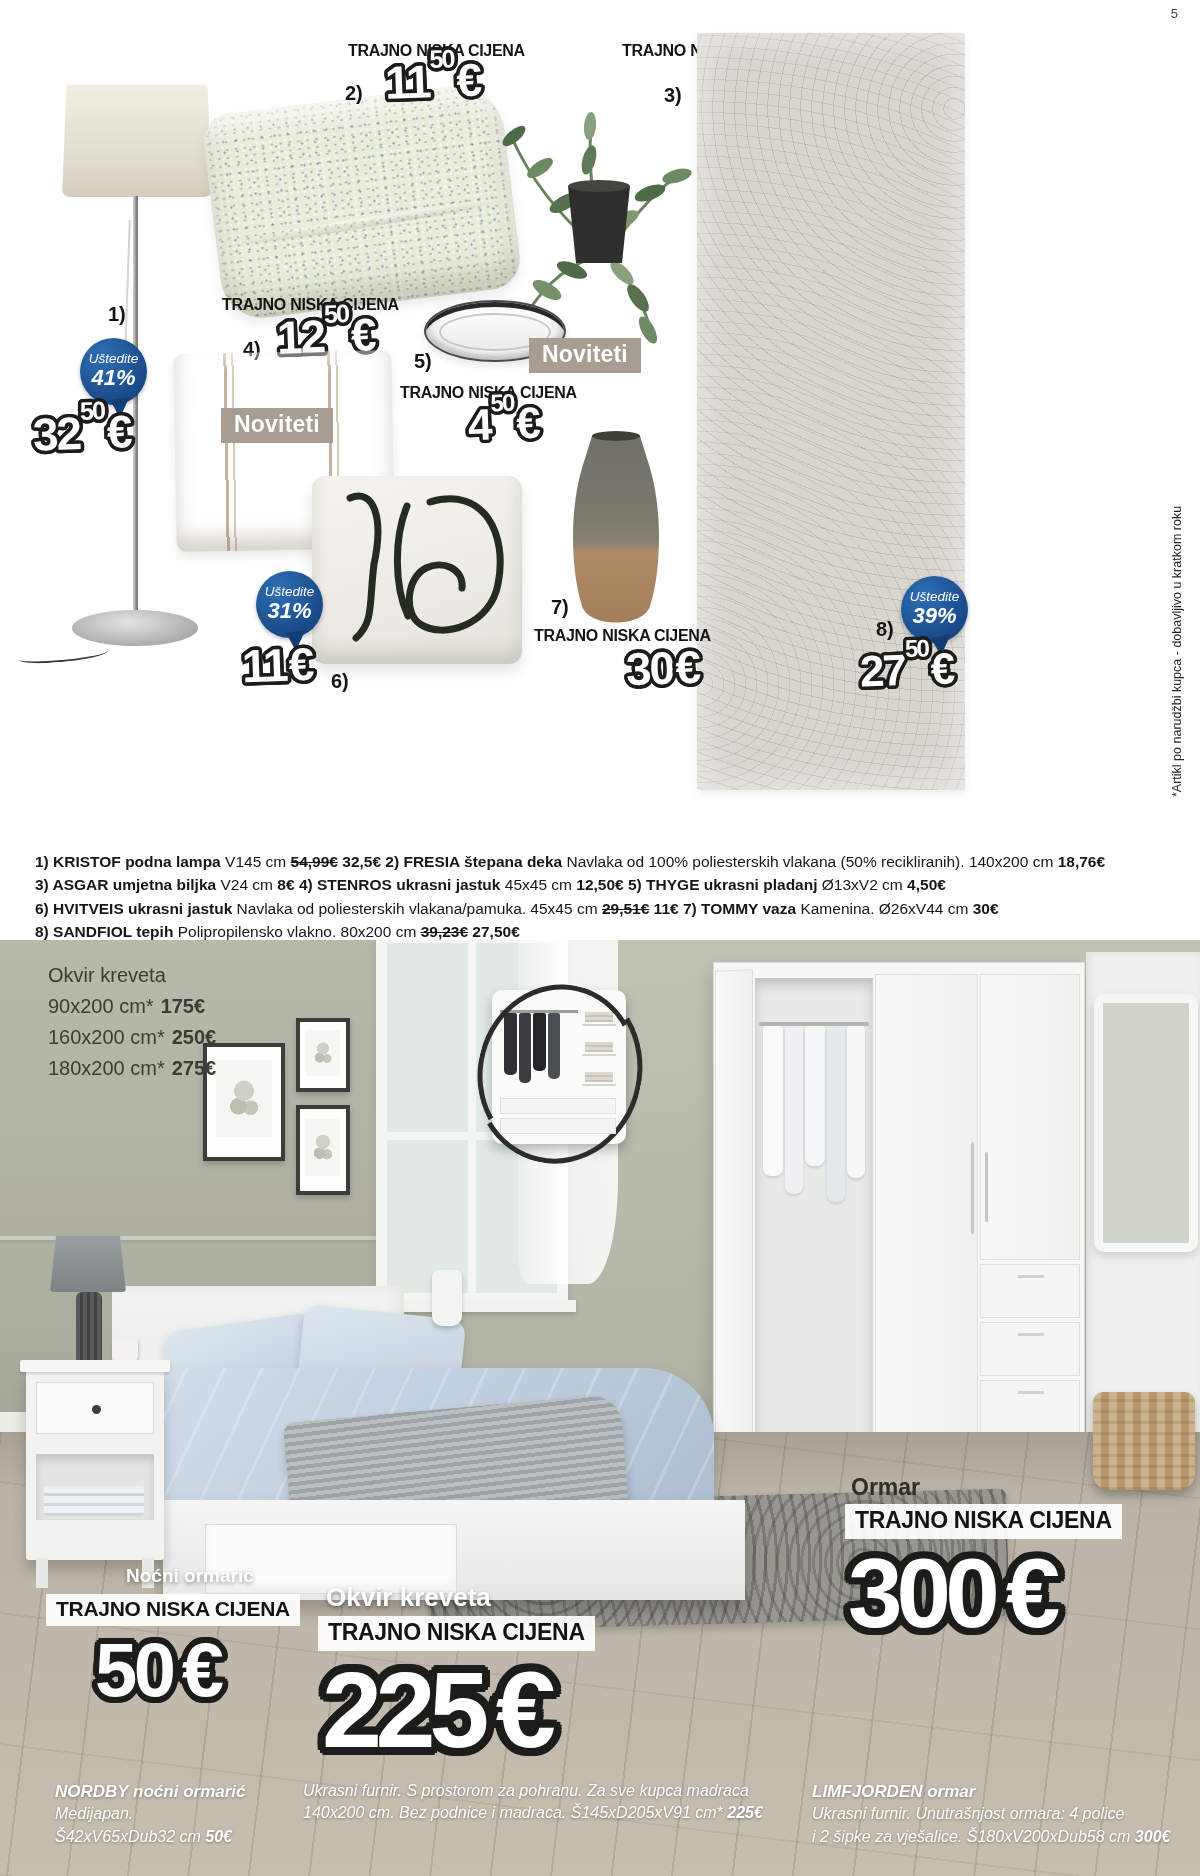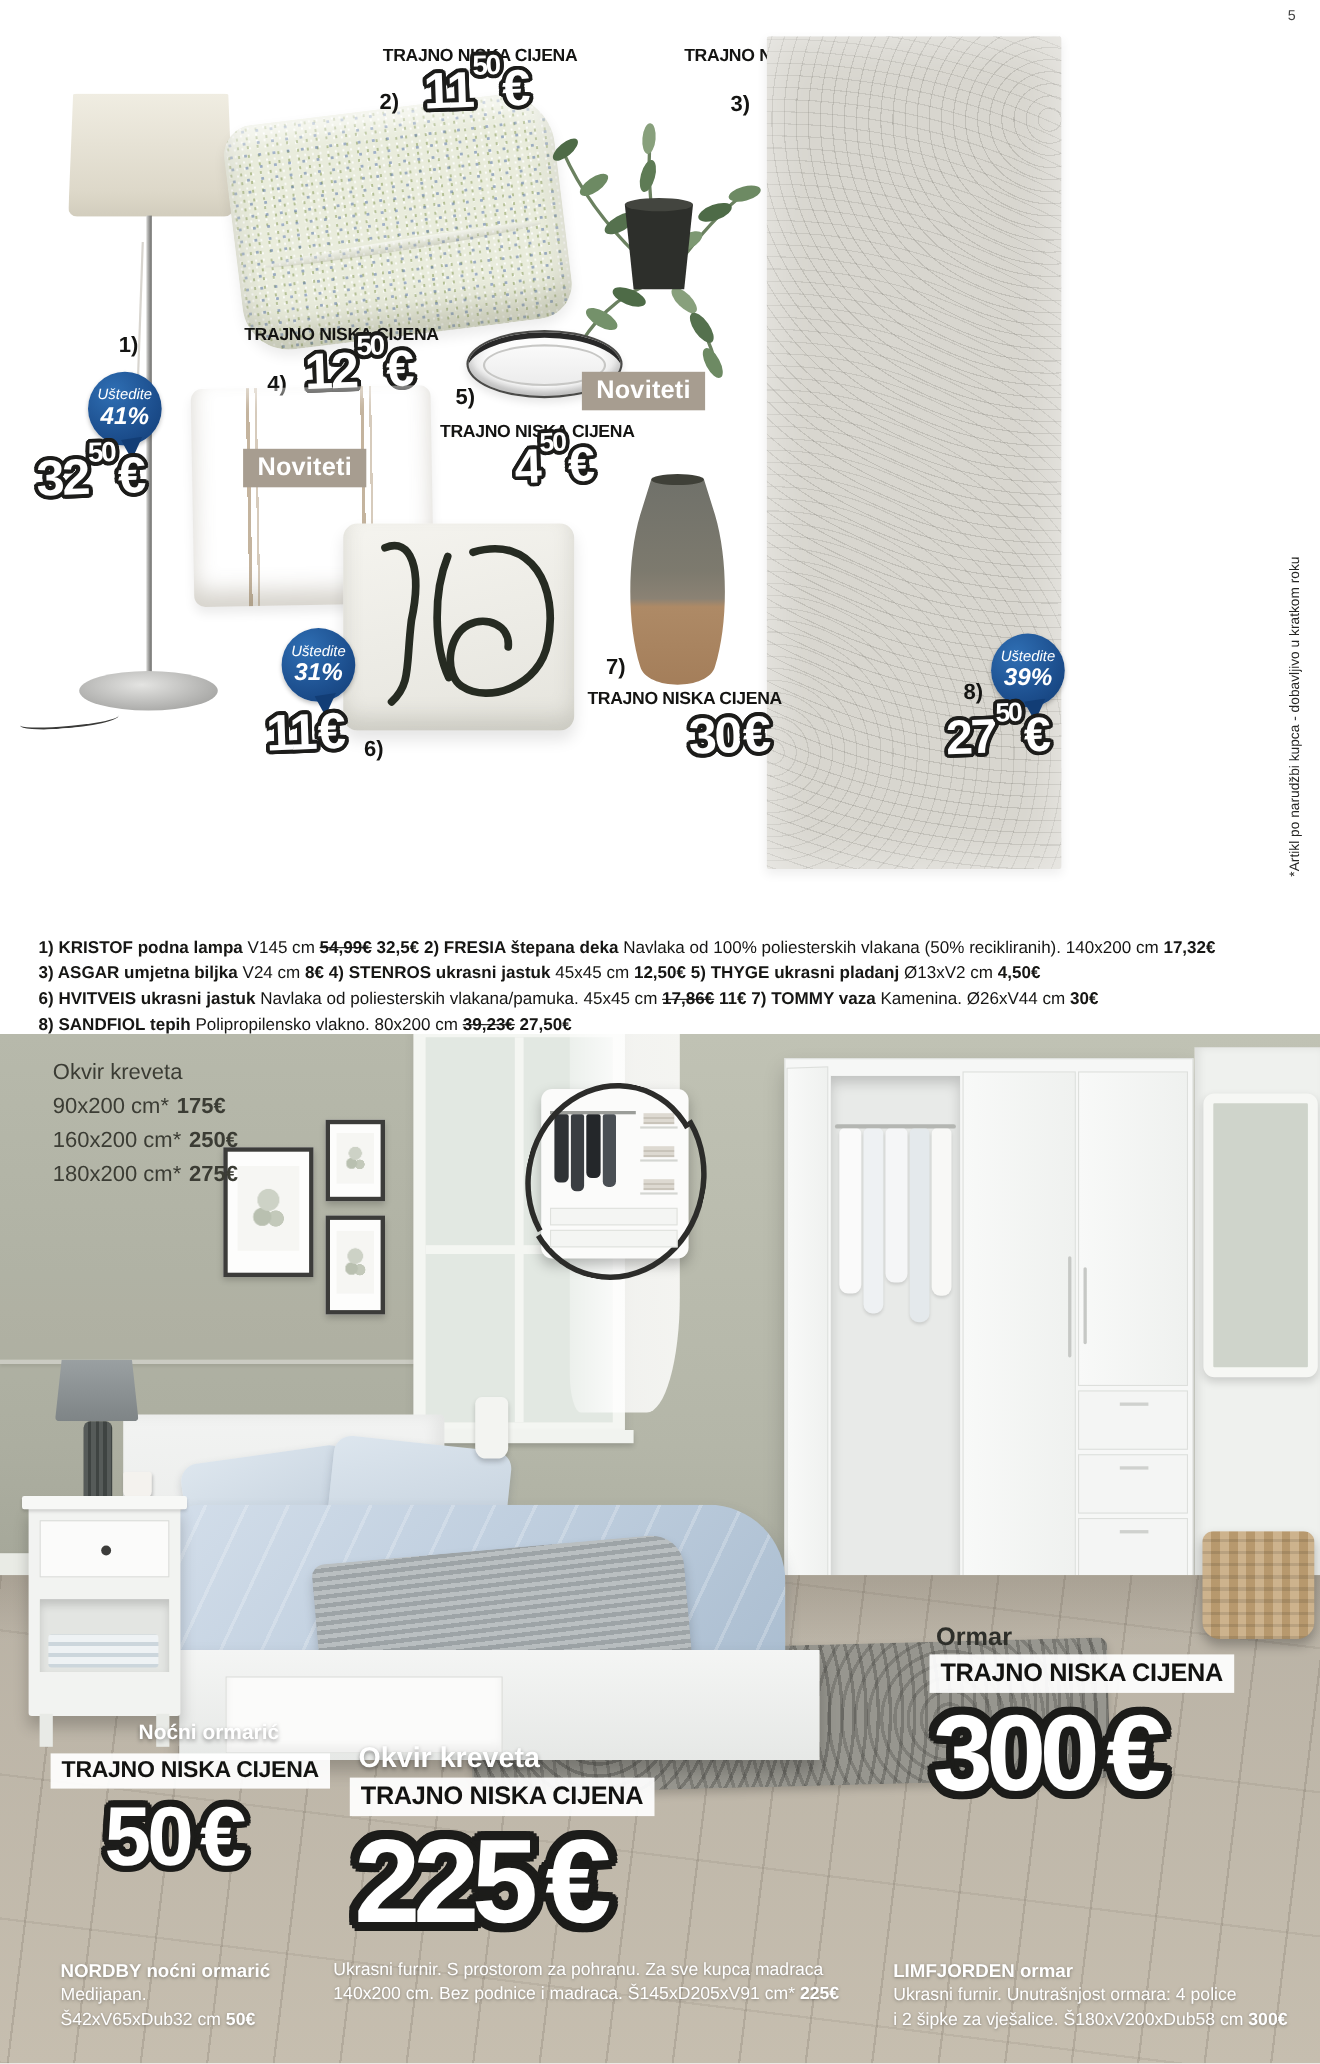--- a/index.html
+++ b/index.html
@@ -191,21 +191,21 @@
 
   
   .ph-dark { color:#3b3c34; font-size:20px; line-height:1.55; }
   .ph-dark .pr { font-weight:700; margin-left:7px; }
   .ph-white { color:#fff; font-size:20px; text-shadow:0 1px 3px rgba(0,0,0,.4); }
   .ph-white .pr { font-weight:700; }
   .callout-label { color:#fff; font-weight:700; text-shadow:0 2px 4px rgba(0,0,0,.4); white-space:nowrap; }
   .callout-label.dark { color:#2e2f2a; text-shadow:none; }
   .band { display:inline-block; background:rgba(255,255,255,.93); color:#131311; font-weight:800;
     font-size:21px; letter-spacing:-0.3px; padding:3px 10px 5px; white-space:nowrap; }
-  .col { color:#fff; font-size:16px; line-height:1.38; text-shadow:0 1px 3px rgba(0,0,0,.35); }
+  .col { color:#fff; font-size:16px; line-height:1.38; text-shadow:0 1px 3px rgba(0,0,0,.35);font-style:italic; }
   .col .title { font-weight:700; font-size:17px; }
   .col .b { font-weight:700; }
 </style>
 </head>
 <body>
 
 <div class="page">
 
   <div class="abs" style="left:0;top:0;width:1200px;height:940px;">
 
@@ -328,23 +328,23 @@
       <span class="u">Uštedite</span>
       <span class="p">39%</span>
     </div>
     <div class="abs price" style="left:860px;top:648px;font-size:44px;transform:rotate(-2deg);">
       <span class="pi">27</span><sup class="pd">50</sup><span class="pe">€</span>
     </div>
 
     <div class="abs side-note">*Artikl po narudžbi kupca - dobavljivo u kratkom roku</div>
 
     <div class="abs desc">
-      <p><span class="b">1) KRISTOF podna lampa </span><span>V145 cm </span><span class="b strike">54,99€</span><span class="b"> 32,5€ </span><span class="b">2) FRESIA štepana deka </span><span>Navlaka od 100% poliesterskih vlakana (50% recikliranih). 140x200 cm </span><span class="b">17,32€</span></p>
+      <p><span class="b">1) KRISTOF podna lampa </span><span>V145 cm </span><span class="b strike">54,99€</span><span class="b"> 32,5€ </span><span class="b">2) FRESIA štepana deka </span><span>Navlaka od 100% poliesterskih vlakana (50% recikliranih). 140x200 cm </span><span class="b">18,76€</span></p>
       <p><span class="b">3) ASGAR umjetna biljka </span><span>V24 cm </span><span class="b">8€ </span><span class="b">4) STENROS ukrasni jastuk </span><span>45x45 cm </span><span class="b">12,50€ </span><span class="b">5) THYGE ukrasni pladanj </span><span>Ø13xV2 cm </span><span class="b">4,50€</span></p>
-      <p><span class="b">6) HVITVEIS ukrasni jastuk </span><span>Navlaka od poliesterskih vlakana/pamuka. 45x45 cm </span><span class="b strike">17,86€</span><span class="b"> 11€ </span><span class="b">7) TOMMY vaza </span><span>Kamenina. Ø26xV44 cm </span><span class="b">30€</span></p>
+      <p><span class="b">6) HVITVEIS ukrasni jastuk </span><span>Navlaka od poliesterskih vlakana/pamuka. 45x45 cm </span><span class="b strike">29,51€</span><span class="b"> 11€ </span><span class="b">7) TOMMY vaza </span><span>Kamenina. Ø26xV44 cm </span><span class="b">30€</span></p>
       <p><span class="b">8) SANDFIOL tepih </span><span>Polipropilensko vlakno. 80x200 cm </span><span class="b strike">39,23€</span><span class="b"> 27,50€</span></p>
     </div>
   </div>
 
   <div class="abs photo">
 
     <div class="abs wall-shade"></div>
     <div class="abs chair-rail"></div>
     <div class="abs baseboard"></div>
 

